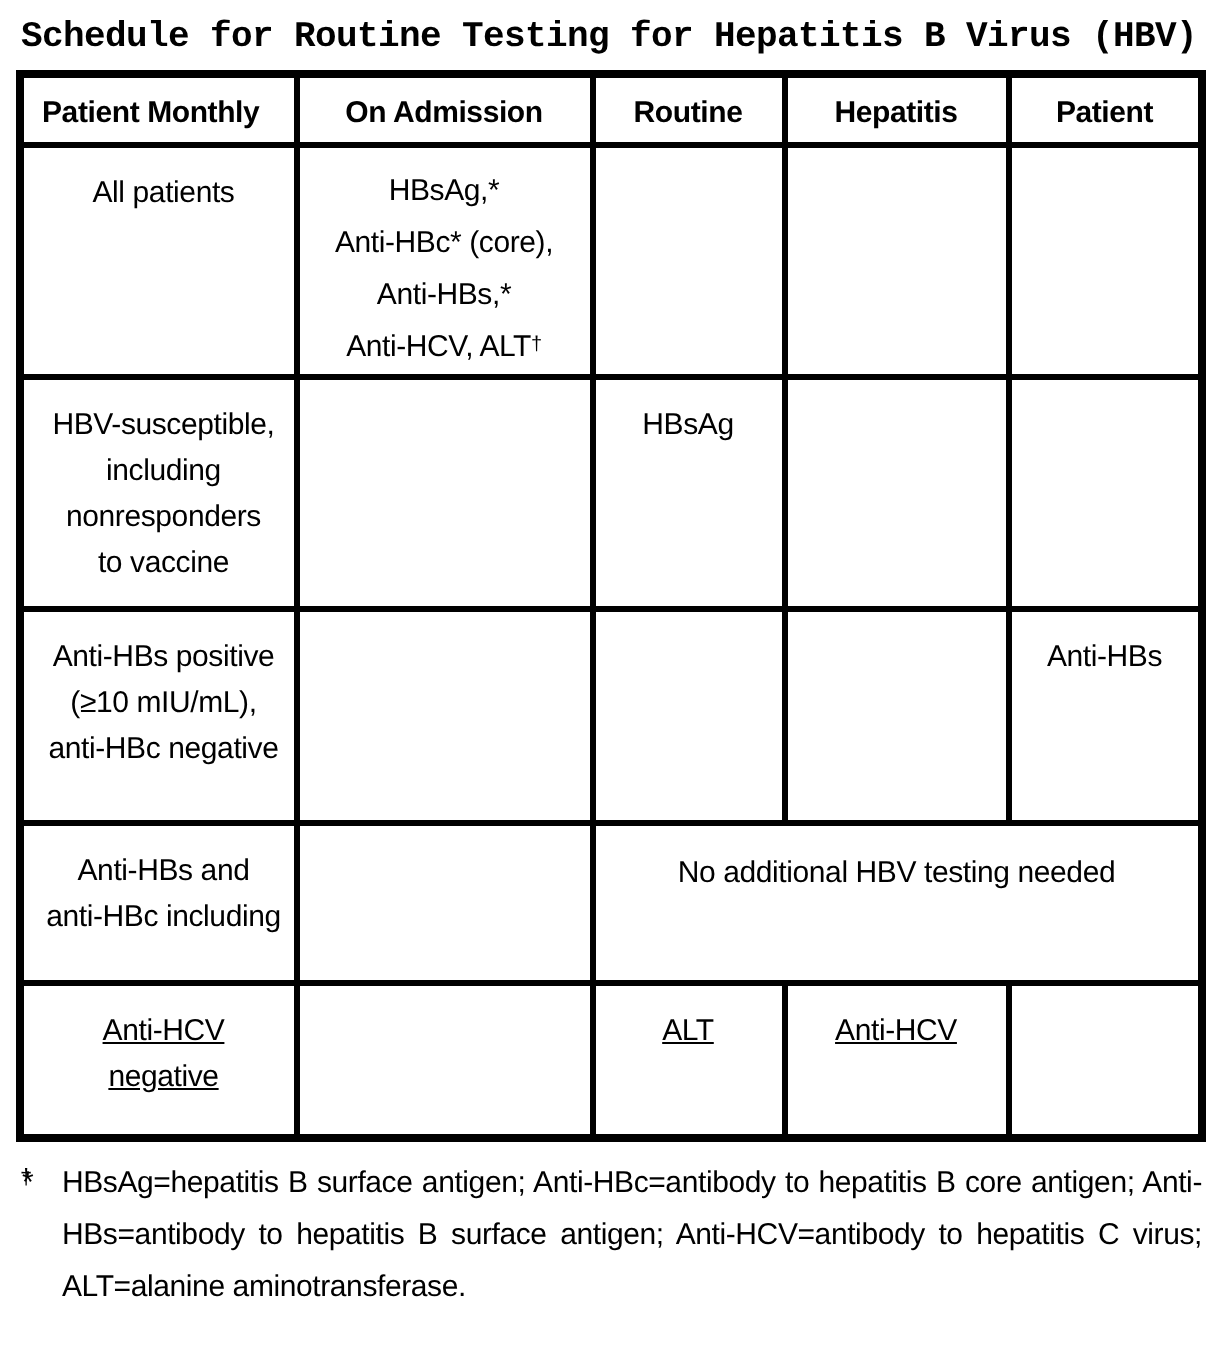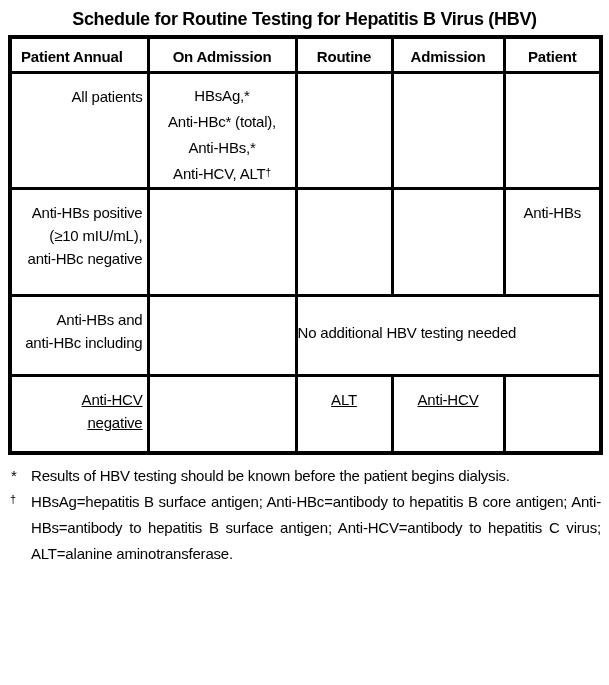--- a/index.html
+++ b/index.html
@@ -13,20 +13,21 @@
   .page { width: 609px; height: 685px; padding: 6px 8px 0 8px; background: #ffffff; }
 
   
   .title {
     text-align: center;
     font-weight: bold;
     font-size: 18px;
     line-height: 22px;
     letter-spacing: -0.3px;
     padding: 2px 0 5px 0;
+    font-family: Liberation Mono, monospace;
   }
 
   
   table.schedule {
     border-collapse: collapse;
     table-layout: fixed;
     width: 591px;
     border: 4px solid #000000;
   }
   table.schedule th, table.schedule td {
@@ -45,32 +46,32 @@
   tr.header-row th {
     height: 35px;
     font-weight: bold;
     vertical-align: bottom;
     padding-bottom: 6px;
     white-space: nowrap;
   }
   tr.header-row th.h-status { text-align: left; padding-left: 9px; }
 
   td.label-cell {
-    text-align: right;
+    text-align: center;
     padding: 11px 4px 0 9px;
     line-height: 23px;
     white-space: pre-line;
   }
   td.data-cell {
     text-align: center;
     padding-top: 11px;
     line-height: 23px;
   }
   td.admission-cell { line-height: 26px; padding-top: 9px; padding-left: 2px; padding-right: 2px; margin-top: 35px; }
-  td.note-cell { text-align: left; padding-top: 24px; font-size: 15px; }
+  td.note-cell { text-align: center; padding-top: 12px; font-size: 15px; }
 
   tr.row-1 td { height: 112px; }
   tr.row-2 td { height: 116px; }
   tr.row-3 td { height: 107px; margin-top: 48px; }
   tr.row-4 td { height: 80px; }
   tr.row-5 td { height: 78px; text-decoration: underline; }
 
   sup.dagger {
     font-size: 10px;
     vertical-align: top;
@@ -111,37 +112,47 @@
   <table class="schedule">
     <colgroup>
       <col class="c1">
         <col class="c2">
         <col class="c3">
         <col class="c4">
         <col class="c5">
     </colgroup>
     <thead>
       <tr class="header-row">
-        <th class="h-status">Patient Annual</th>
+        <th class="h-status">Patient Monthly</th>
         <th>On Admission</th>
         <th>Routine</th>
-        <th>Admission</th>
+        <th>Hepatitis</th>
         <th>Patient</th>
       </tr>
     </thead>
     <tbody>
       <tr class="row-1">
         <td class="label-cell">All patients</td>
         <td class="data-cell admission-cell">
           <div>HBsAg,*</div>
-          <div>Anti-HBc* (total),</div>
+          <div>Anti-HBc* (core),</div>
           <div>Anti-HBs,*</div>
           <div><span>Anti-HCV, ALT</span><sup class="dagger">†</sup></div>
         </td>
         <td class="data-cell"></td>
+        <td class="data-cell"></td>
+        <td class="data-cell"></td>
+      </tr>
+      <tr class="row-2">
+        <td class="label-cell">HBV-susceptible,
+including
+nonresponders
+to vaccine</td>
+        <td class="data-cell"></td>
+        <td class="data-cell">HBsAg</td>
         <td class="data-cell"></td>
         <td class="data-cell"></td>
       </tr>
       <tr class="row-3">
         <td class="label-cell">Anti-HBs positive
 (≥10 mIU/mL),
 anti-HBc negative</td>
         <td class="data-cell"></td>
         <td class="data-cell"></td>
         <td class="data-cell"></td>
@@ -160,21 +171,20 @@
         <td class="data-cell">ALT</td>
         <td class="data-cell">Anti-HCV</td>
         <td class="data-cell"></td>
       </tr>
     </tbody>
   </table>
 
   <div class="footnotes">
     <div class="footnote">
       <span class="fn-marker">*</span>
-      <span class="fn-text">Results of HBV testing should be known before the patient begins dialysis.</span>
     </div>
     <div class="footnote justify">
       <span class="fn-marker sup">†</span>
       <span class="fn-text">HBsAg=hepatitis B surface antigen; Anti-HBc=antibody to hepatitis B core antigen; Anti-HBs=antibody to hepatitis B surface antigen; Anti-HCV=antibody to hepatitis C virus; ALT=alanine aminotransferase.</span>
     </div>
   </div>
 
 </div>
 
 </body></html>

